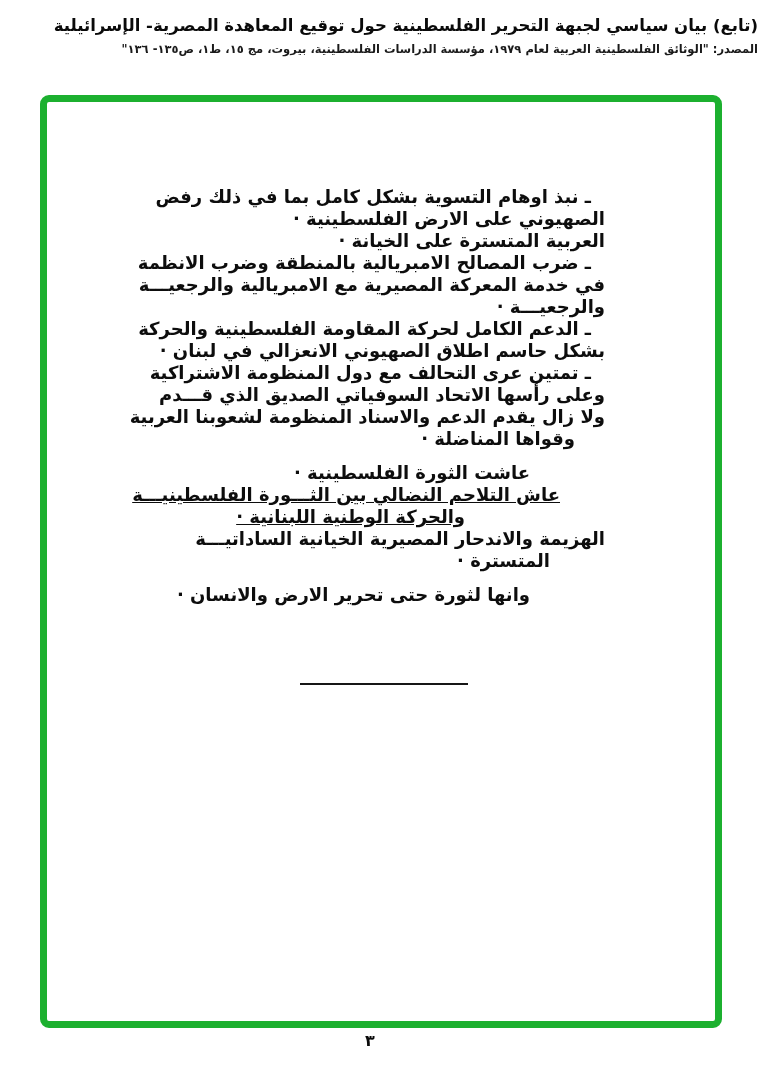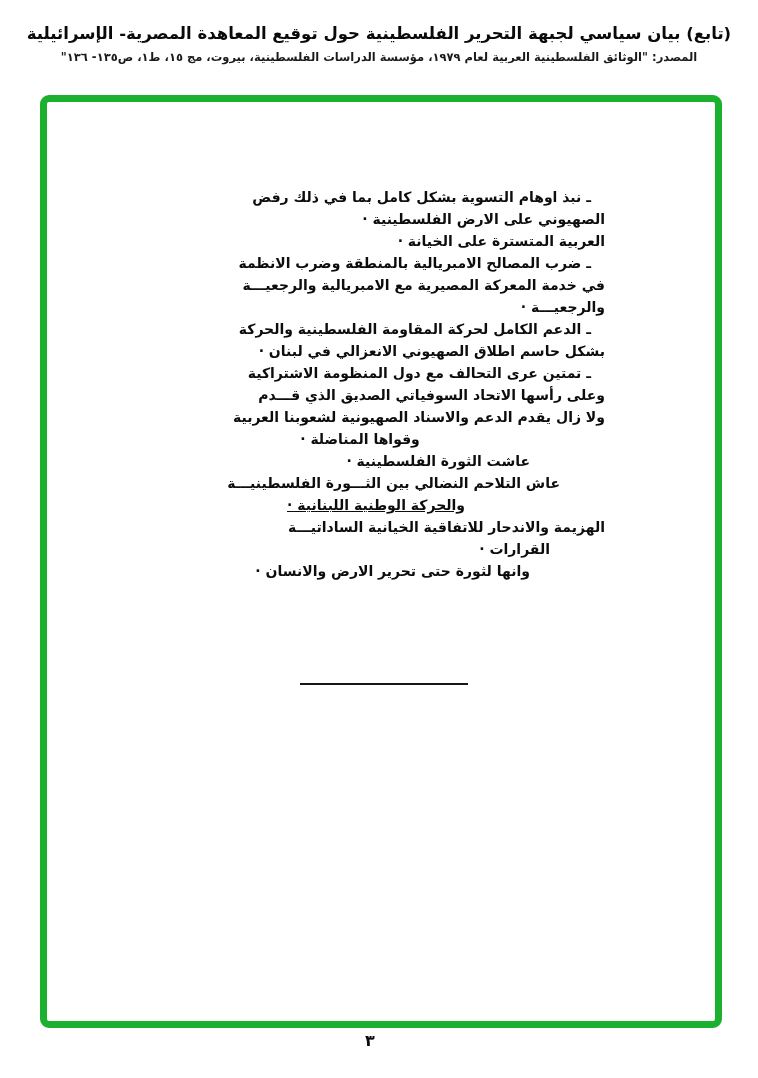--- a/index.html
+++ b/index.html
@@ -9,24 +9,24 @@
     position: relative;
     width: 758px;
     height: 1078px;
     background: #ffffff;
     overflow: hidden;
     font-family: "DejaVu Sans", sans-serif;
     color: var(--ink);
   }
   .header {
     position: absolute;
-    top: 24px;
+    top: 16px;
     left: 0;
     width: 100%;
-    text-align: center;
+    text-align: right;
     direction: rtl;
   }
   .doc-title {
     font-size: 16.5px;
     font-weight: 700;
     letter-spacing: 0.2px;
     color: #0a0a0a;
   }
   .doc-source {
     margin-top: 7px;
@@ -45,32 +45,32 @@
     background: transparent;
   }
   .body-text {
     position: absolute;
     top: 186px;
     right: 153px;       
     width: 460px;
     direction: rtl;
   }
   .line {
-    font-size: 14px;
+    font-size: 18px;
     line-height: 22px;
     font-weight: 700;
     text-align: right;
     white-space: nowrap;
     color: #0d0d0d;
   }
   .i14  { padding-right: 14px; }
-  .i30  { padding-right: 30px; text-align: center; }
-  .i45  { padding-right: 45px; }
+  .i30  { padding-right: 30px; }
+  .i45  { padding-right: 45px; text-decoration: underline; }
   .i55  { padding-right: 55px; }
-  .i75  { padding-right: 75px; }
+  .i75  { padding-right: 75px; margin-top: 12px; }
   .i140 { padding-right: 140px; text-decoration: underline; }
   .divider {
     position: absolute;
     top: 683px;
     left: 300px;
     width: 168px;
     height: 2px;
     background: #161616;
   }
   .page-number {
@@ -100,27 +100,27 @@
     <div class="line i14">ـ نبذ اوهام التسوية بشكل كامل بما في ذلك رفض</div>
     <div class="line">الصهيوني على الارض الفلسطينية ·</div>
     <div class="line">العربية المتسترة على الخيانة ·</div>
     <div class="line i14">ـ ضرب المصالح الامبريالية بالمنطقة وضرب الانظمة</div>
     <div class="line">في خدمة المعركة المصيرية مع الامبريالية والرجعيـــة</div>
     <div class="line">والرجعيـــة ·</div>
     <div class="line i14">ـ الدعم الكامل لحركة المقاومة الفلسطينية والحركة</div>
     <div class="line">بشكل حاسم اطلاق الصهيوني الانعزالي في لبنان ·</div>
     <div class="line i14">ـ تمتين عرى التحالف مع دول المنظومة الاشتراكية</div>
     <div class="line">وعلى رأسها الاتحاد السوفياتي الصديق الذي قـــدم</div>
-    <div class="line">ولا زال يقدم الدعم والاسناد الصهيونية لشعوبنا العربية</div>
+    <div class="line">ولا زال يقدم الدعم والاسناد المنظومة لشعوبنا العربية</div>
     <div class="line i30">وقواها المناضلة ·</div>
     <div class="line i75">عاشت الثورة الفلسطينية ·</div>
     <div class="line i45">عاش التلاحم النضالي بين الثـــورة الفلسطينيـــة</div>
     <div class="line i140">والحركة الوطنية اللبنانية ·</div>
-    <div class="line">الهزيمة والاندحار للاتفاقية الخيانية الساداتيـــة</div>
-    <div class="line i55">القرارات ·</div>
+    <div class="line">الهزيمة والاندحار المصيرية الخيانية الساداتيـــة</div>
+    <div class="line i55">المتسترة ·</div>
     <div class="line i75">وانها لثورة حتى تحرير الارض والانسان ·</div>
   </div>
 
   <div class="divider"></div>
 
   <div class="page-number">٣</div>
 
 </div>
 
 </body></html>

